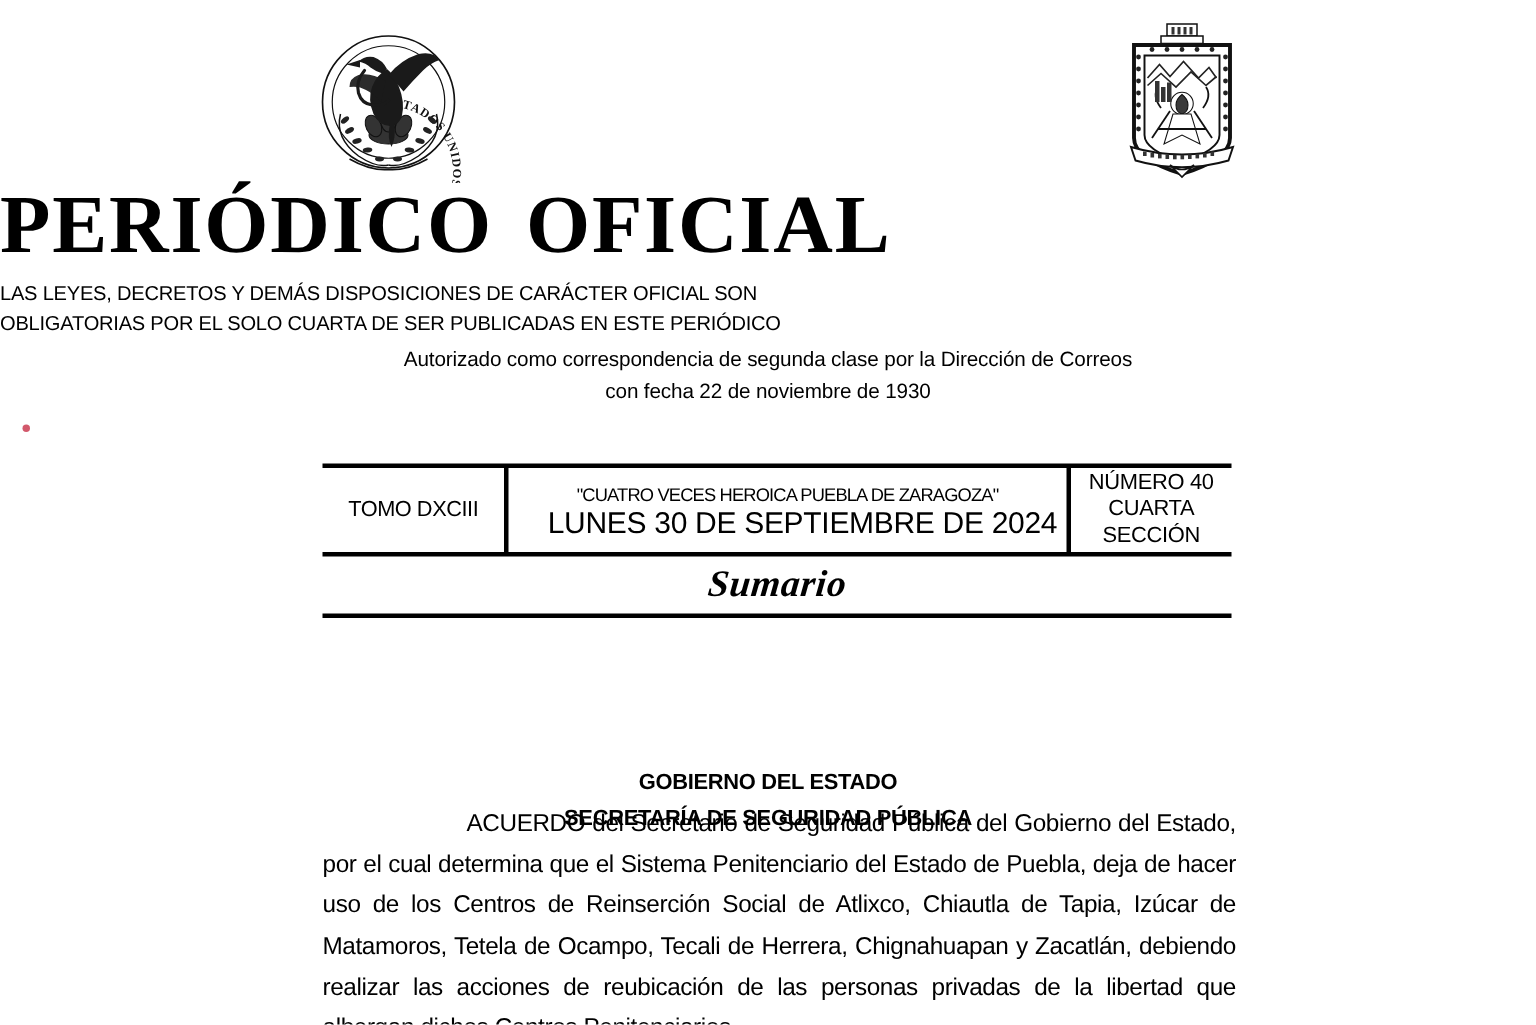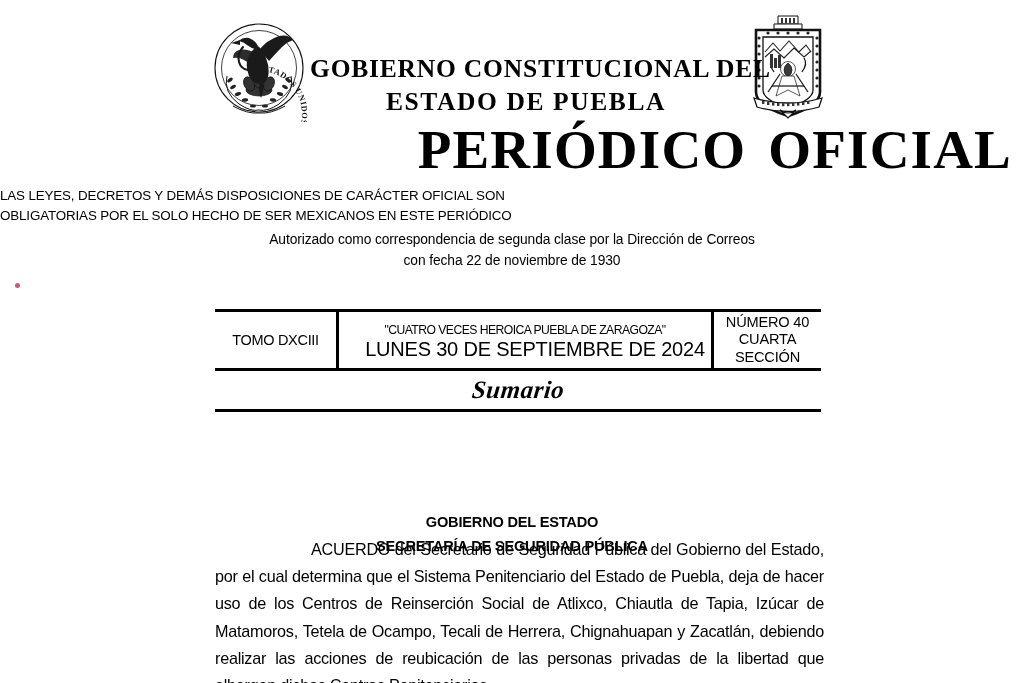--- a/index.html
+++ b/index.html
@@ -65,21 +65,21 @@
     letter-spacing: 0.8px;
     white-space: nowrap;
   }
   .gov-title .l2 { letter-spacing: 1.6px; }
 
   
   .main-title {
     position: absolute;
     left: 0; right: 12px;
     top: 119px;
-    text-align: right;
+    text-align: left;
     font-family: "Liberation Serif", serif;
     font-weight: bold;
     font-size: 55px;
     line-height: 62px;
     letter-spacing: 1.2px;
   }
   .main-title .gap { display: inline-block; width: 22px; }
 
   
   .legal {
@@ -342,33 +342,29 @@
             <rect x="53" y="88.6" width="2.4" height="3"></rect>
             <rect x="58" y="88" width="2.4" height="3"></rect>
             <rect x="63" y="87" width="2.4" height="3"></rect>
           </g>
         </g>
 
         <path d="M36 96 q8 6 16 0 l-8 8 z" fill="#fff" stroke="#111" stroke-width="1.1"></path>
       </svg>
     </div>
 
-    <div class="gov-title">
-      <div class="l1">GOBIERNO  CONSTITUCIONAL  DEL</div>
-      <div class="l2">ESTADO  DE  PUEBLA</div>
-    </div>
   </div>
 
   <div class="main-title">
     <span>PERIÓDICO</span><span class="gap"></span><span>OFICIAL</span>
   </div>
 
   <div class="legal">
     <div>LAS LEYES, DECRETOS Y DEMÁS DISPOSICIONES DE CARÁCTER OFICIAL SON</div>
-    <div>OBLIGATORIAS POR EL SOLO HECHO DE SER MEXICANOS EN ESTE PERIÓDICO</div>
+    <div>OBLIGATORIAS POR EL SOLO CUARTA DE SER PUBLICADAS EN ESTE PERIÓDICO</div>
   </div>
 
   <div class="auth">
     <div>Autorizado como correspondencia de segunda clase por la Dirección de Correos</div>
     <div>con fecha 22 de noviembre de 1930</div>
   </div>
 
   <div class="issue-table">
     <div class="issue-cell cell-tomo">
       <span>TOMO DXCIII</span>

